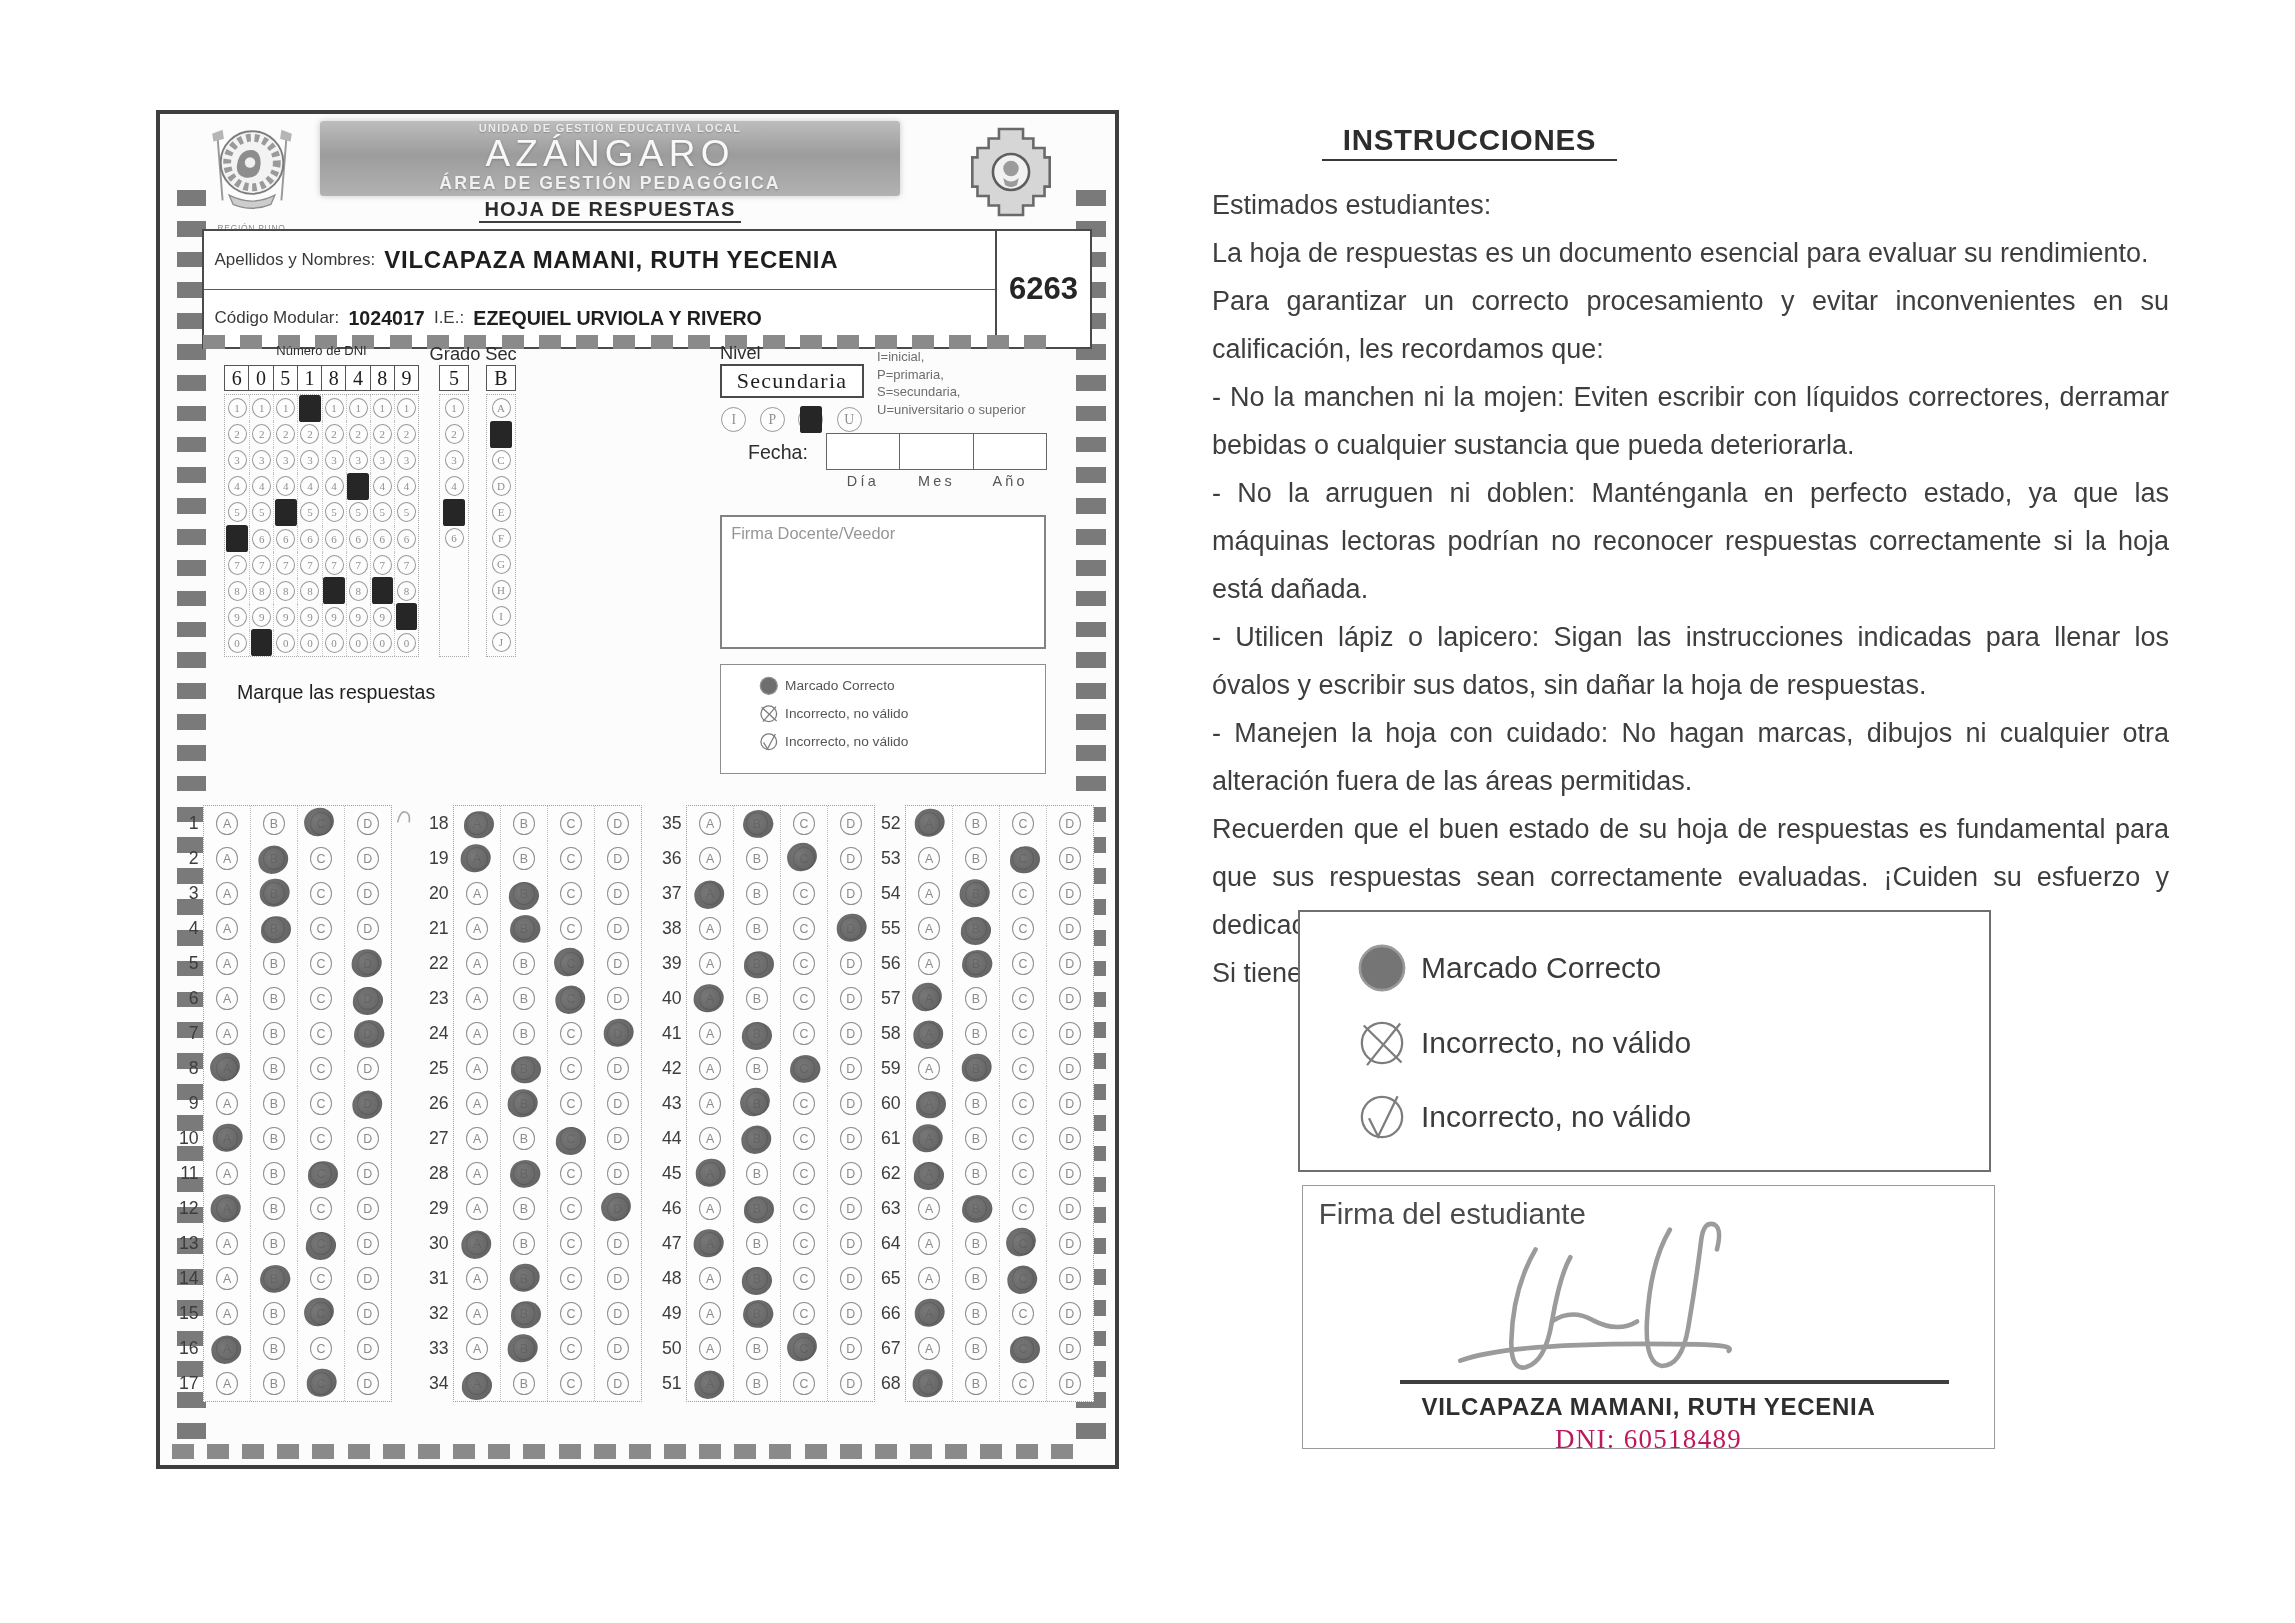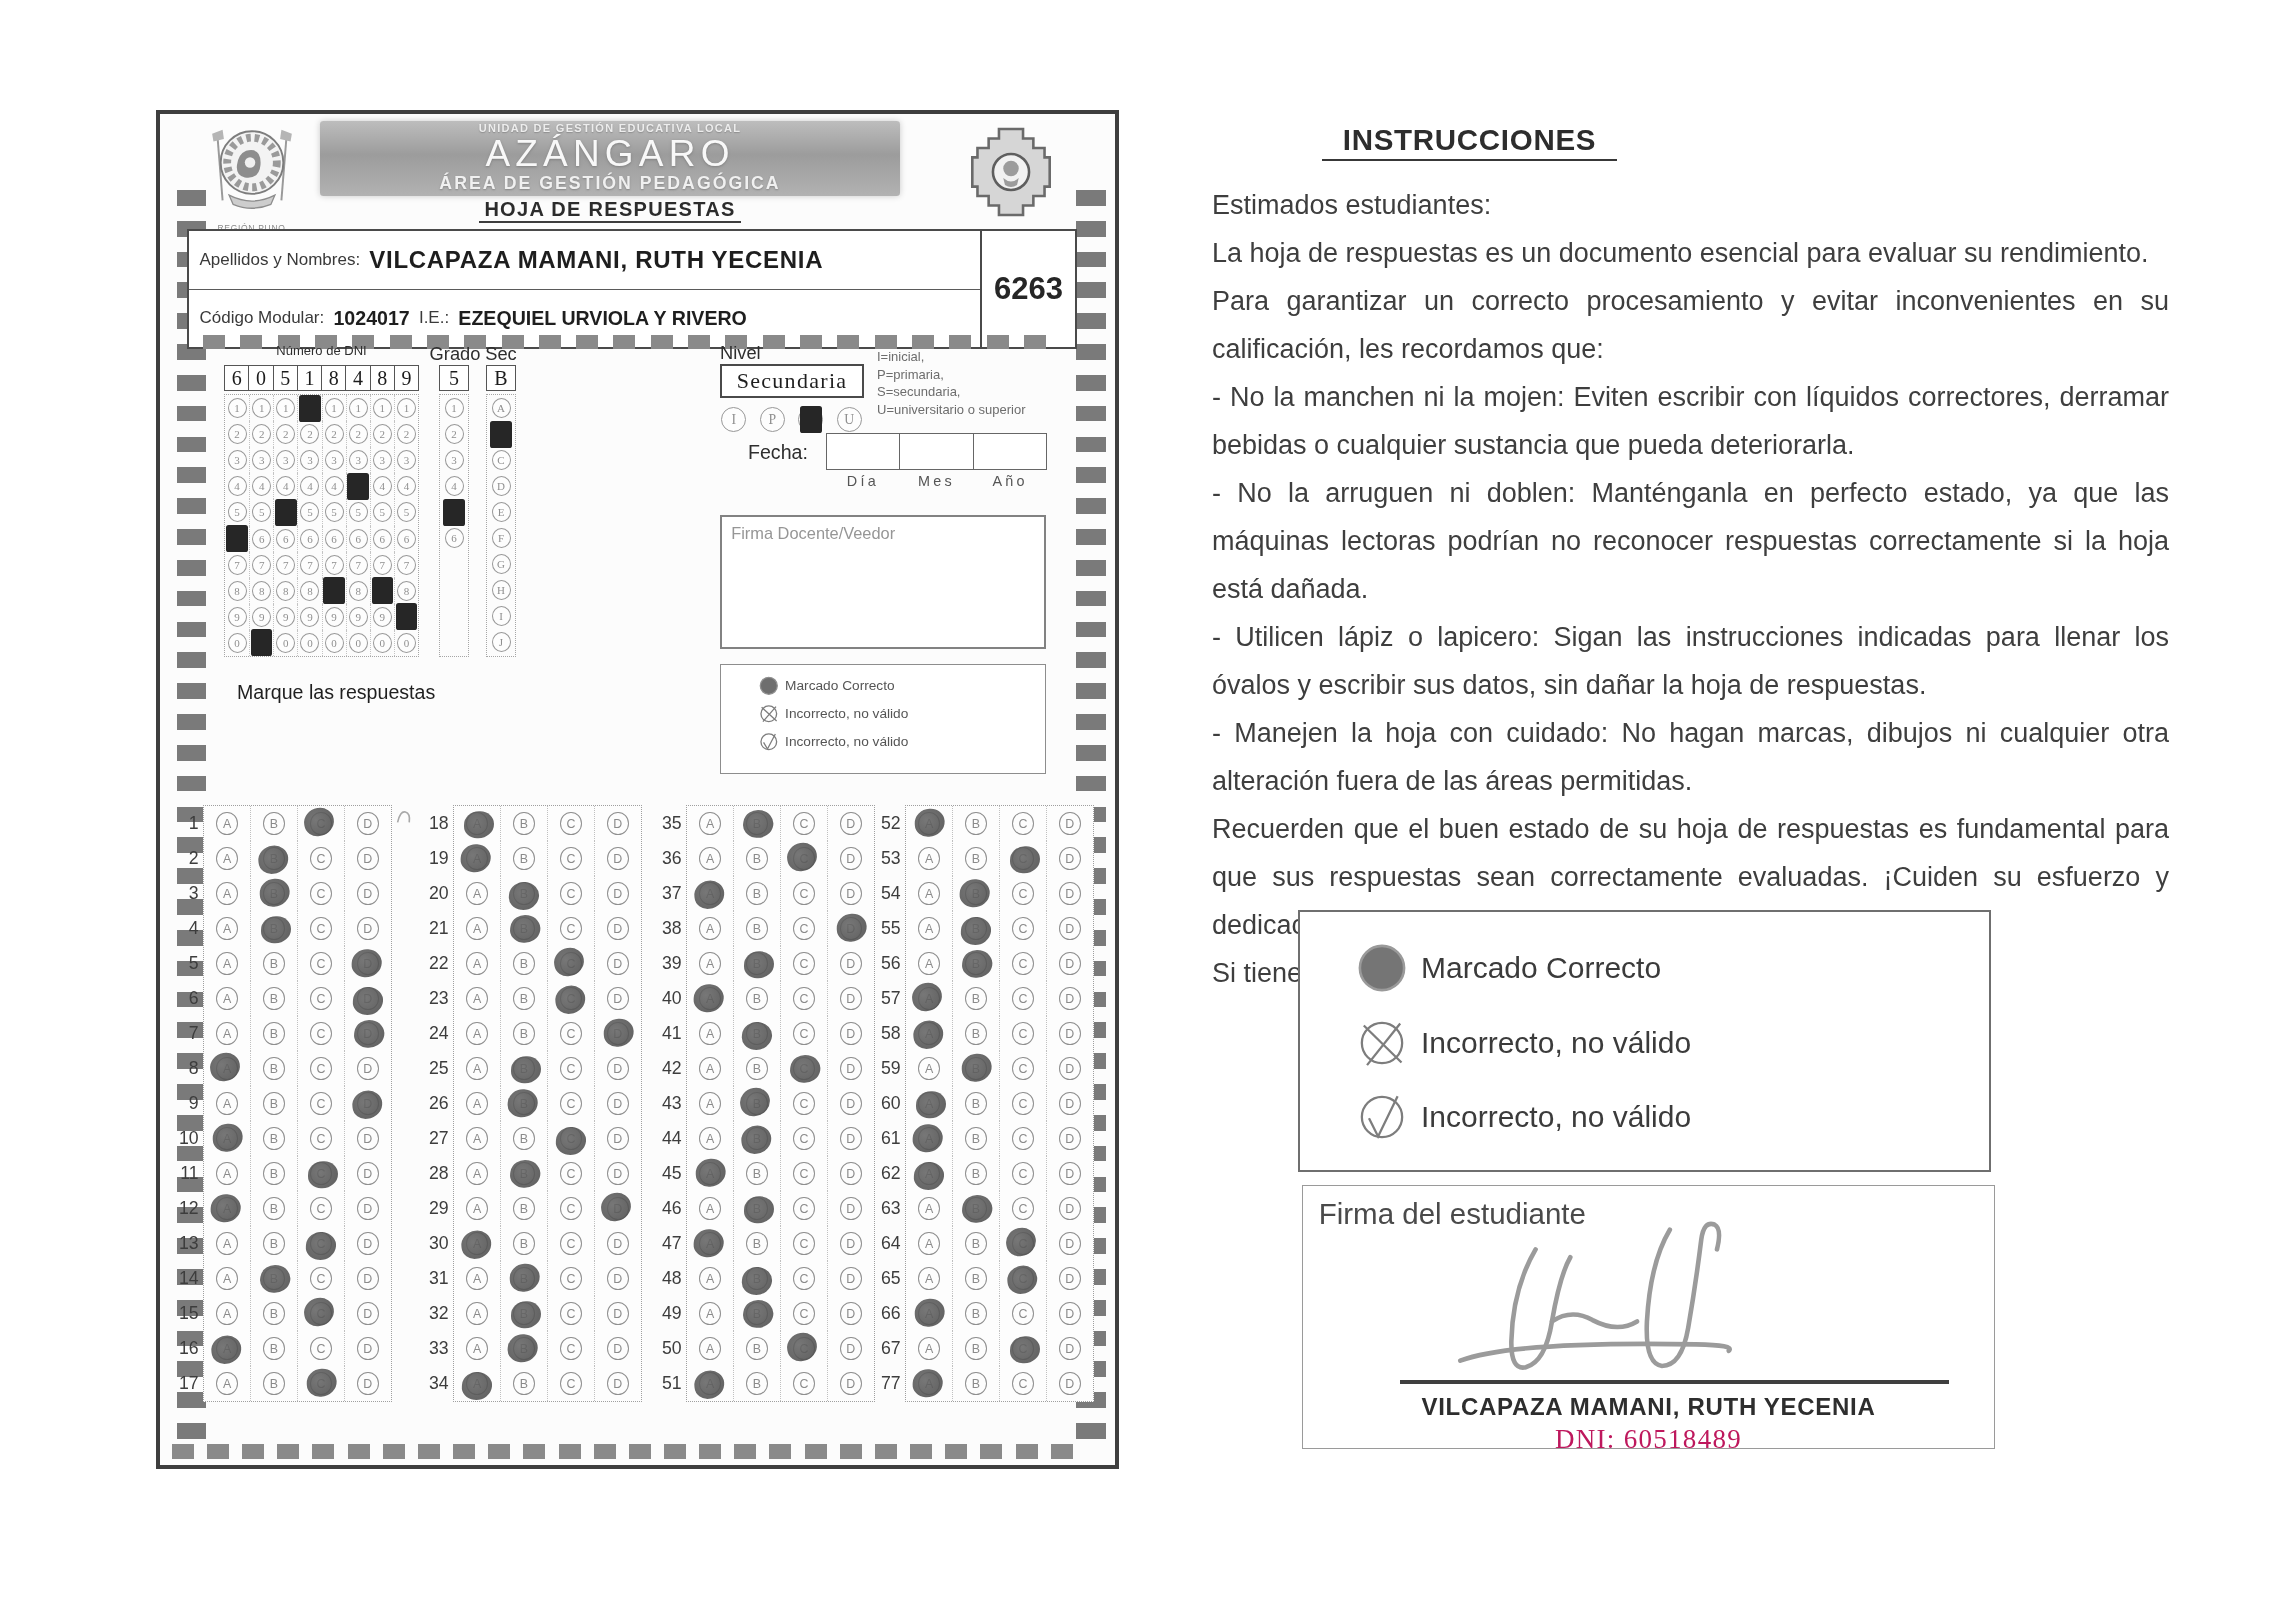--- a/index.html
+++ b/index.html
@@ -27,21 +27,21 @@
           background:linear-gradient(180deg,#bdbdbd,#9c9c9c 45%,#b2b2b2);
           box-shadow:0 0 6.5px #c9c9c9;display:flex;flex-direction:column;align-items:center;justify-content:center;gap:0.7px;}
   .banner .l1{font-size:11px;font-weight:bold;color:#ededed;letter-spacing:1.3px;text-shadow:0 0.7px 1.3px #8a8a8a;}
   .banner .l2{font-size:37px;font-weight:normal;color:#f8f8f8;letter-spacing:5.2px;line-height:37px;text-shadow:0 1.3px 2.6px #7e7e7e;}
   .banner .l3{font-size:17.7px;font-weight:bold;color:#f0f0f0;letter-spacing:2px;text-shadow:0 0.7px 2px #858585;}
   .sheet-title{position:absolute;left:160px;top:84px;width:580px;text-align:center;}
   .sheet-title span{font-size:20px;font-weight:bold;color:#2c2c2c;letter-spacing:1.3px;
                     border-bottom:2px solid #3c3c3c;padding:0 5.2px 1.3px;}
 
   
-  .name-box{position:absolute;left:27px;top:115px;width:890px;height:120px;border:2px solid #4a4a4a;
+  .name-box{position:absolute;left:42px;top:115px;width:890px;height:120px;border:2px solid #4a4a4a;
             box-sizing:border-box;display:flex;background:#fff;}
   .nb-main{flex:1;display:flex;flex-direction:column;}
   .nb-row{flex:1;display:flex;align-items:center;padding-left:10.5px;gap:9.2px;white-space:nowrap;}
   .nb-row + .nb-row{border-top:1.3px solid #5a5a5a;}
   .lbl{font-size:17px;color:#3a3a3a;}
   .val{font-size:19.6px;font-weight:bold;color:#1e1e1e;}
   .val.big{font-size:24px;letter-spacing:0.7px;}
   .nb-code{width:93px;border-left:2px solid #4a4a4a;display:flex;align-items:center;justify-content:center;
            font-size:31px;font-weight:bold;color:#262626;}
 
@@ -1549,21 +1549,21 @@
             <div class="anum">58</div>
             <div class="anum">59</div>
             <div class="anum">60</div>
             <div class="anum">61</div>
             <div class="anum">62</div>
             <div class="anum">63</div>
             <div class="anum">64</div>
             <div class="anum">65</div>
             <div class="anum">66</div>
             <div class="anum">67</div>
-            <div class="anum">77</div>
+            <div class="anum">68</div>
           </div>
           <div class="agrid">
             <div class="arow">
               <div class="acell">
                 <span class="abub">A</span>
                 <div class="blob" style="transform: translate(0.7px, -1.3px) rotate(-3deg);"></div>
               </div>
               <div class="acell">
                 <span class="abub">B</span>
               </div>

